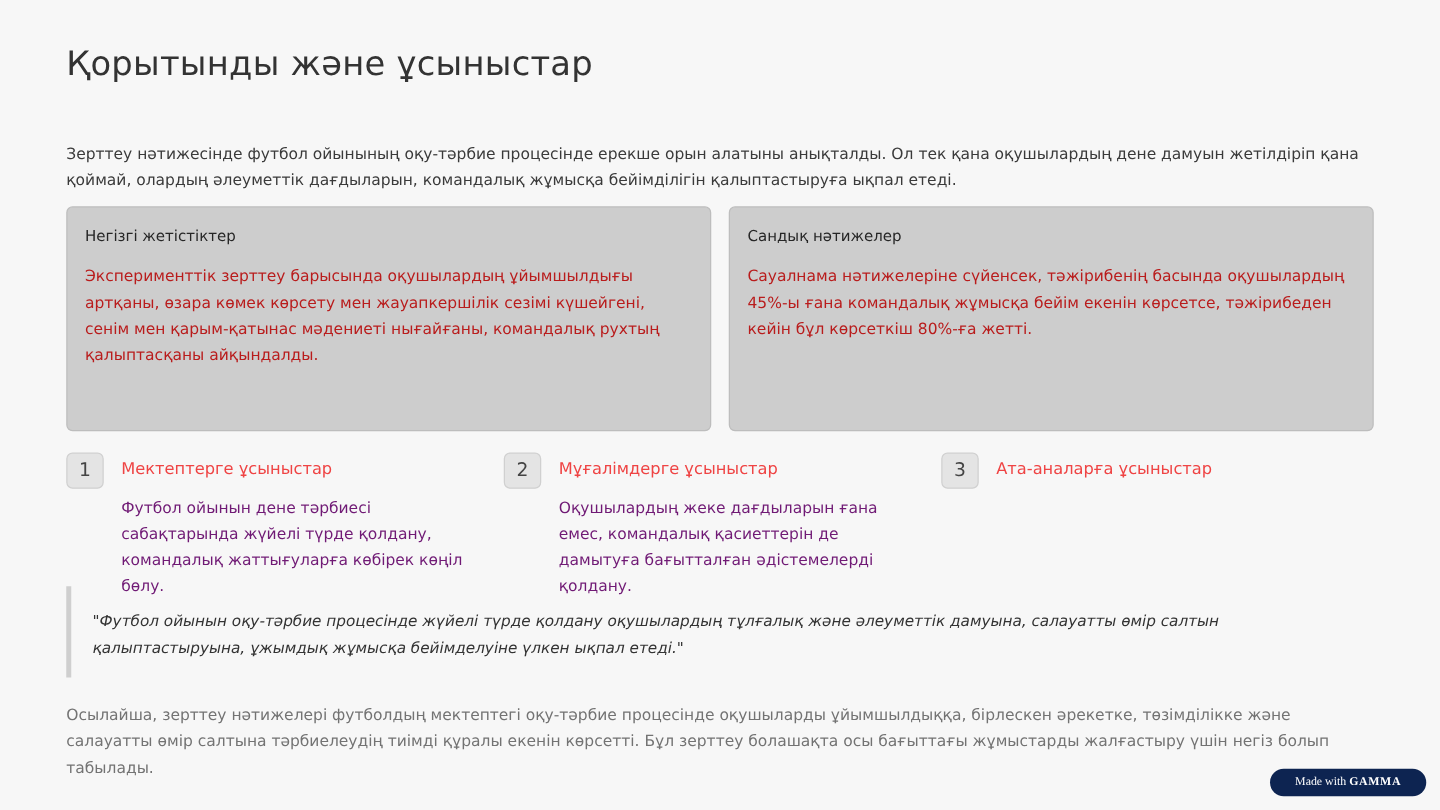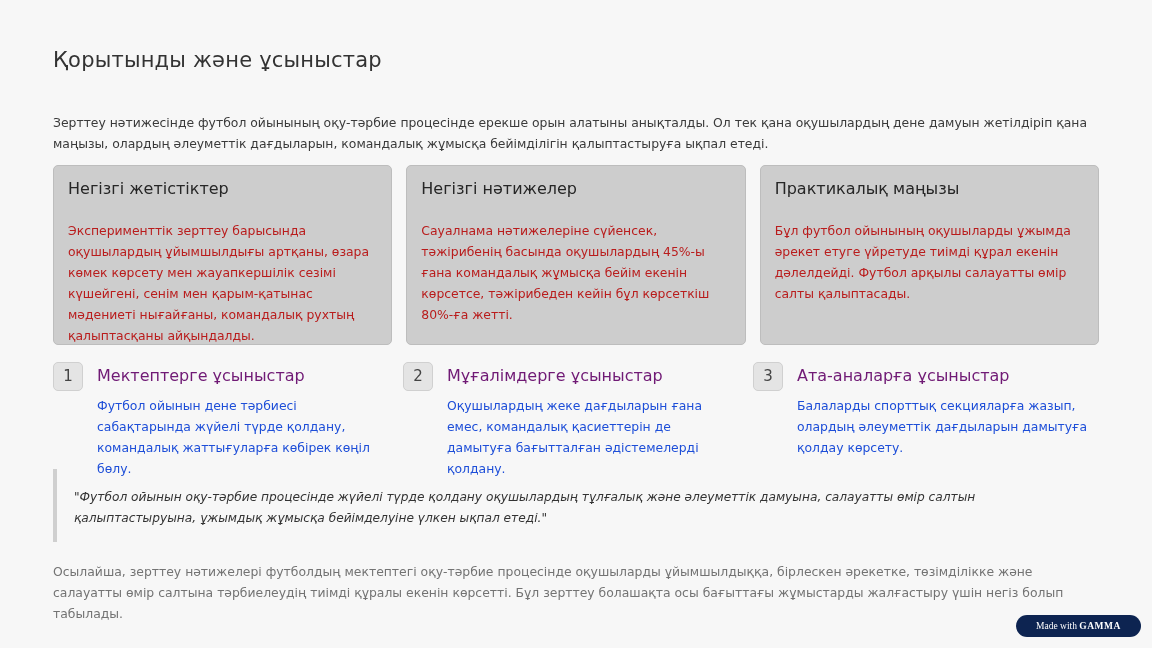--- a/index.html
+++ b/index.html
@@ -4,60 +4,60 @@
 <style>
   html, body { margin: 0; padding: 0; }
   body {
     width: 1152px; height: 648px; overflow: hidden;
     background: #f7f7f7;
     font-family: "DejaVu Sans", sans-serif;
     color: #333333;
     position: relative;
   }
   .title {
-    position: absolute; left: 53px; top: 48px;
-    font-size: 21px; font-weight: normal; color: #333333;
+    position: absolute; left: 53px; top: 36px;
+    font-size: 27px; font-weight: normal; color: #333333;
     margin: 0; letter-spacing: 0.2px;
   }
   .intro {
     position: absolute; left: 53px; top: 112px; width: 1050px;
     font-size: 12.4px; line-height: 21px; color: #3a3a3a;
     margin: 0;
   }
   .cards {
     position: absolute; left: 53px; top: 165px; width: 1046px;
     display: flex; gap: 14px;
   }
   .card {
     flex: 1; height: 180px; box-sizing: border-box;
     background: #cdcdcd; border: 1px solid #bdbdbd; border-radius: 5px;
     padding: 14px 14px 10px 14px;
   }
   .card-title {
-    font-size: 16px; color: #262626; margin: 0 0 22px 0; line-height: 18px;
+    font-size: 12px; color: #262626; margin: 0 0 12px 0; line-height: 18px;
   }
   .card-body {
     font-size: 12.4px; line-height: 21px; color: #b91c1c; margin: 0;
   }
   .recs {
     position: absolute; left: 53px; top: 362px; width: 1050px;
     display: flex;
   }
   .rec {
     width: 354px; display: flex; position: relative;
   }
   .rec-num {
     width: 30px; height: 29px; box-sizing: border-box;
     background: #e4e4e4; border: 1px solid #d0d0d0; border-radius: 5px;
     font-size: 15px; color: #444; text-align: center; line-height: 27px;
     flex: none;
   }
   .rec-content { margin-left: 14px; width: 292px; }
-  .rec-title { font-size: 16px; color: #701a75; margin: 5px 0 10px 0; line-height: 18px; }
-  .rec-body { font-size: 12.4px; line-height: 21px; color: #1d4ed8; margin: 0; }
+  .rec-title { font-size: 13px; color: #ef4444; margin: 5px 0 10px 0; line-height: 18px; }
+  .rec-body { font-size: 12.4px; line-height: 21px; color: #701a75; margin: 0; }
   .quote {
     position: absolute; left: 53px; top: 469px; width: 1000px; height: 73px;
     border-left: 4px solid #cfcfcf; box-sizing: border-box;
     padding: 18px 0 0 17px;
     font-style: italic; font-size: 12.2px; line-height: 21px; color: #333;
     margin: 0;
   }
   .outro {
     position: absolute; left: 53px; top: 561px; width: 1050px;
     font-size: 12.4px; line-height: 21px; color: #737373; margin: 0;
@@ -69,34 +69,30 @@
     font-family: Liberation Serif, serif;
     text-decoration: none;
   }
   .badge b { font-weight: bold; letter-spacing: 0.5px; }
 </style>
 </head>
 <body>
 
 <h1 class="title">Қорытынды және ұсыныстар</h1>
 
-<p class="intro">Зерттеу нәтижесінде футбол ойынының оқу-тәрбие процесінде ерекше орын алатыны анықталды. Ол тек қана оқушылардың дене дамуын жетілдіріп қана маңызы, олардың әлеуметтік дағдыларын, командалық жұмысқа бейімділігін қалыптастыруға ықпал етеді.</p>
+<p class="intro">Зерттеу нәтижесінде футбол ойынының оқу-тәрбие процесінде ерекше орын алатыны анықталды. Ол тек қана оқушылардың дене дамуын жетілдіріп қана қоймай, олардың әлеуметтік дағдыларын, командалық жұмысқа бейімділігін қалыптастыруға ықпал етеді.</p>
 
 <div class="cards">
   <div class="card">
     <p class="card-title">Негізгі жетістіктер</p>
     <p class="card-body">Эксперименттік зерттеу барысында оқушылардың ұйымшылдығы артқаны, өзара көмек көрсету мен жауапкершілік сезімі күшейгені, сенім мен қарым-қатынас мәдениеті нығайғаны, командалық рухтың қалыптасқаны айқындалды.</p>
   </div>
   <div class="card">
-    <p class="card-title">Негізгі нәтижелер</p>
+    <p class="card-title">Сандық нәтижелер</p>
     <p class="card-body">Сауалнама нәтижелеріне сүйенсек, тәжірибенің басында оқушылардың 45%-ы ғана командалық жұмысқа бейім екенін көрсетсе, тәжірибеден кейін бұл көрсеткіш 80%-ға жетті.</p>
-  </div>
-  <div class="card">
-    <p class="card-title">Практикалық маңызы</p>
-    <p class="card-body">Бұл футбол ойынының оқушыларды ұжымда әрекет етуге үйретуде тиімді құрал екенін дәлелдейді. Футбол арқылы салауатты өмір салты қалыптасады.</p>
   </div>
 </div>
 
 <div class="recs">
   <div class="rec">
     <div class="rec-num">1</div>
     <div class="rec-content">
       <p class="rec-title">Мектептерге ұсыныстар</p>
       <p class="rec-body">Футбол ойынын дене тәрбиесі сабақтарында жүйелі түрде қолдану, командалық жаттығуларға көбірек көңіл бөлу.</p>
     </div>
@@ -105,21 +101,20 @@
     <div class="rec-num">2</div>
     <div class="rec-content">
       <p class="rec-title">Мұғалімдерге ұсыныстар</p>
       <p class="rec-body">Оқушылардың жеке дағдыларын ғана емес, командалық қасиеттерін де дамытуға бағытталған әдістемелерді қолдану.</p>
     </div>
   </div>
   <div class="rec">
     <div class="rec-num">3</div>
     <div class="rec-content">
       <p class="rec-title">Ата-аналарға ұсыныстар</p>
-      <p class="rec-body">Балаларды спорттық секцияларға жазып, олардың әлеуметтік дағдыларын дамытуға қолдау көрсету.</p>
     </div>
   </div>
 </div>
 
 <blockquote class="quote">"Футбол ойынын оқу-тәрбие процесінде жүйелі түрде қолдану оқушылардың тұлғалық және әлеуметтік дамуына, салауатты өмір салтын қалыптастыруына, ұжымдық жұмысқа бейімделуіне үлкен ықпал етеді."</blockquote>
 
 <p class="outro">Осылайша, зерттеу нәтижелері футболдың мектептегі оқу-тәрбие процесінде оқушыларды ұйымшылдыққа, бірлескен әрекетке, төзімділікке және салауатты өмір салтына тәрбиелеудің тиімді құралы екенін көрсетті. Бұл зерттеу болашақта осы бағыттағы жұмыстарды жалғастыру үшін негіз болып табылады.</p>
 
 <a class="badge">
   <span>Made with</span>

